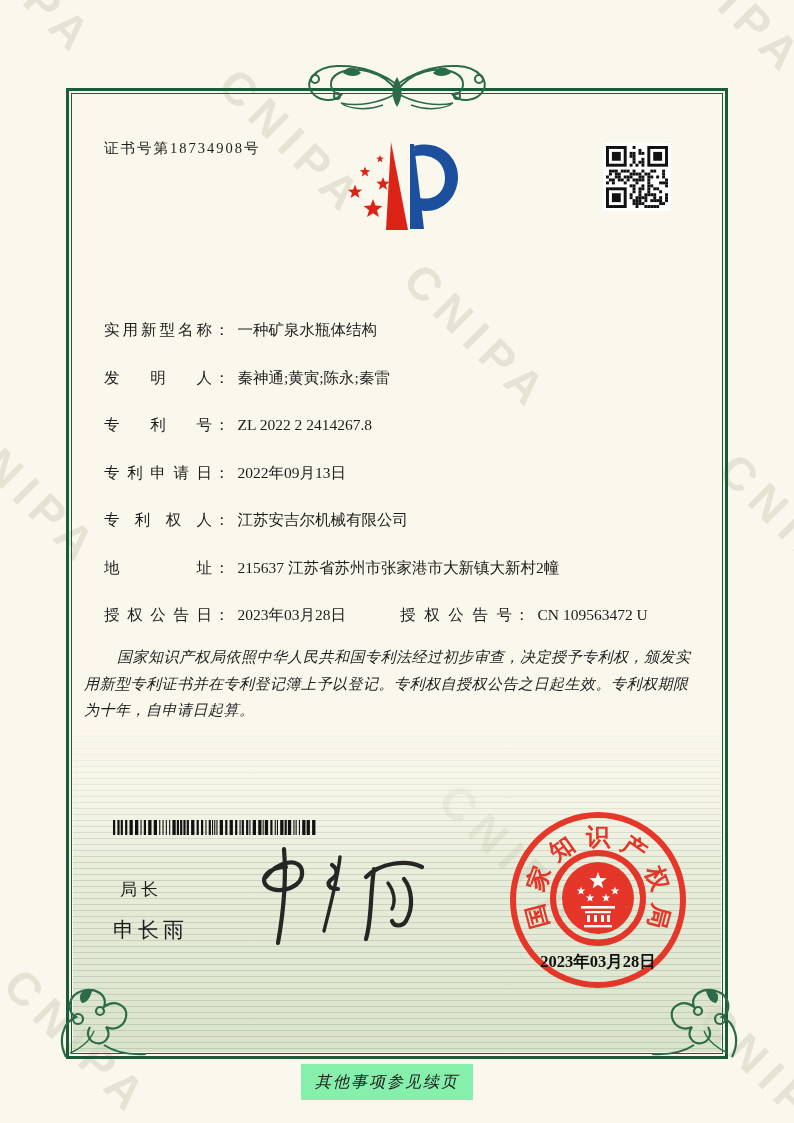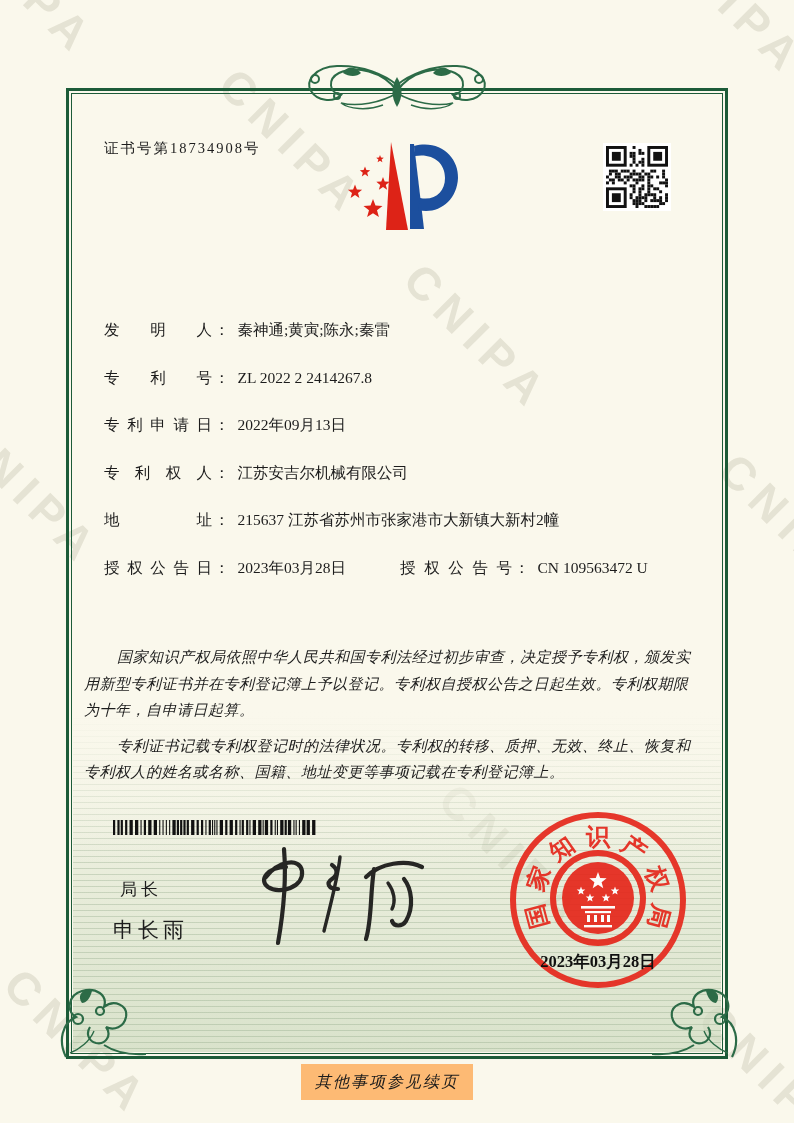--- a/index.html
+++ b/index.html
@@ -24,21 +24,21 @@
   .fields{left:104px;top:319px;width:608px;font-size:15.5px;}
   .frow{position:relative;line-height:21px;margin-bottom:26.5px;white-space:nowrap;}
   .flabel{display:inline-block;width:108px;text-align:justify;text-align-last:justify;vertical-align:top;}
   .fcolon{display:inline-block;margin:0 8px 0 2px;}
   .pair2{position:absolute;left:296px;top:0;}
   .paras{left:84px;top:644px;width:616px;font-size:15px;font-style:italic;line-height:26.5px;letter-spacing:0.5px;}
   .paras p{margin:0 0 9px 0;text-indent:2.2em;}
   .sig-title{left:120px;top:878px;font-size:17px;letter-spacing:4px;}
   .sig-name{left:113px;top:916px;font-size:21px;letter-spacing:4px;}
   .pageno{left:0;top:1026px;width:100%;text-align:center;font-size:12.5px;letter-spacing:2px;}
-  .contnote{left:301px;top:1064px;width:172px;height:36px;background:#fdba74;text-align:center;
+  .contnote{left:301px;top:1064px;width:172px;height:36px;background:#86efac;text-align:center;
             line-height:36px;font-size:16px;font-style:italic;letter-spacing:2px;}
   .seal-wrap{left:499px;top:801px;width:198px;height:198px;}
   .sig-wrap{left:228px;top:843px;}
   .logo-wrap{left:336px;top:134px;}
   .qr-wrap{left:603px;top:143px;background:#ffffff;padding:3px;line-height:0;}
   .barcode-wrap{left:113px;top:820px;line-height:0;}
   .orn-top{left:291px;top:63px;line-height:0;}
   .orn-bl{left:56px;top:983px;line-height:0;}
   .orn-br{left:650px;top:983px;line-height:0;transform:scaleX(-1);}
 </style>
@@ -250,20 +250,23 @@
           <rect x="47.24" y="5.90" width="8.86" height="8.86" fill="#111"></rect>
           <rect x="0.00" y="41.33" width="20.67" height="20.67" fill="#111"></rect>
           <rect x="2.95" y="44.29" width="14.76" height="14.76" fill="#fff"></rect>
           <rect x="5.90" y="47.24" width="8.86" height="8.86" fill="#111"></rect>
         </svg>
     </div>
 
 
     <div class="abs fields">
       <div class="frow">
+        <span class="flabel">实用新型名称</span><span class="fcolon">：</span><span class="fvalue">一种矿泉水瓶体结构</span>
+      </div>
+      <div class="frow">
         <span class="flabel">发明人</span><span class="fcolon">：</span><span class="fvalue">秦神通;黄寅;陈永;秦雷</span>
       </div>
       <div class="frow">
         <span class="flabel">专利号</span><span class="fcolon">：</span><span class="fvalue">ZL 2022 2 2414267.8</span>
       </div>
       <div class="frow">
         <span class="flabel">专利申请日</span><span class="fcolon">：</span><span class="fvalue">2022年09月13日</span>
       </div>
       <div class="frow">
         <span class="flabel">专利权人</span><span class="fcolon">：</span><span class="fvalue">江苏安吉尔机械有限公司</span>
@@ -274,21 +277,20 @@
       <div class="frow">
         <span class="flabel">授权公告日</span><span class="fcolon">：</span><span class="fvalue">2023年03月28日</span>
         <span class="pair2">
           <span class="flabel" style="width:112px">授权公告号</span><span class="fcolon">：</span><span class="fvalue">CN 109563472 U</span>
         </span>
       </div>
     </div>
 
     <div class="abs paras">
       <p>国家知识产权局依照中华人民共和国专利法经过初步审查，决定授予专利权，颁发实用新型专利证书并在专利登记簿上予以登记。专利权自授权公告之日起生效。专利权期限为十年，自申请日起算。</p>
-      <p>专利证书记载专利权登记时的法律状况。专利权的转移、质押、无效、终止、恢复和专利权人的姓名或名称、国籍、地址变更等事项记载在专利登记簿上。</p>
     </div>
 
     <div class="abs barcode-wrap">
       <svg id="barcode-svg" width="204" height="15" viewBox="0 0 204 15">
           <rect x="0.0" y="0" width="2.2" height="15" fill="#111"></rect>
           <rect x="4.4" y="0" width="2.2" height="15" fill="#111"></rect>
           <rect x="7.7" y="0" width="2.2" height="15" fill="#111"></rect>
           <rect x="12.1" y="0" width="2.2" height="15" fill="#111"></rect>
           <rect x="16.5" y="0" width="3.3" height="15" fill="#111"></rect>
           <rect x="22.0" y="0" width="3.3" height="15" fill="#111"></rect>

